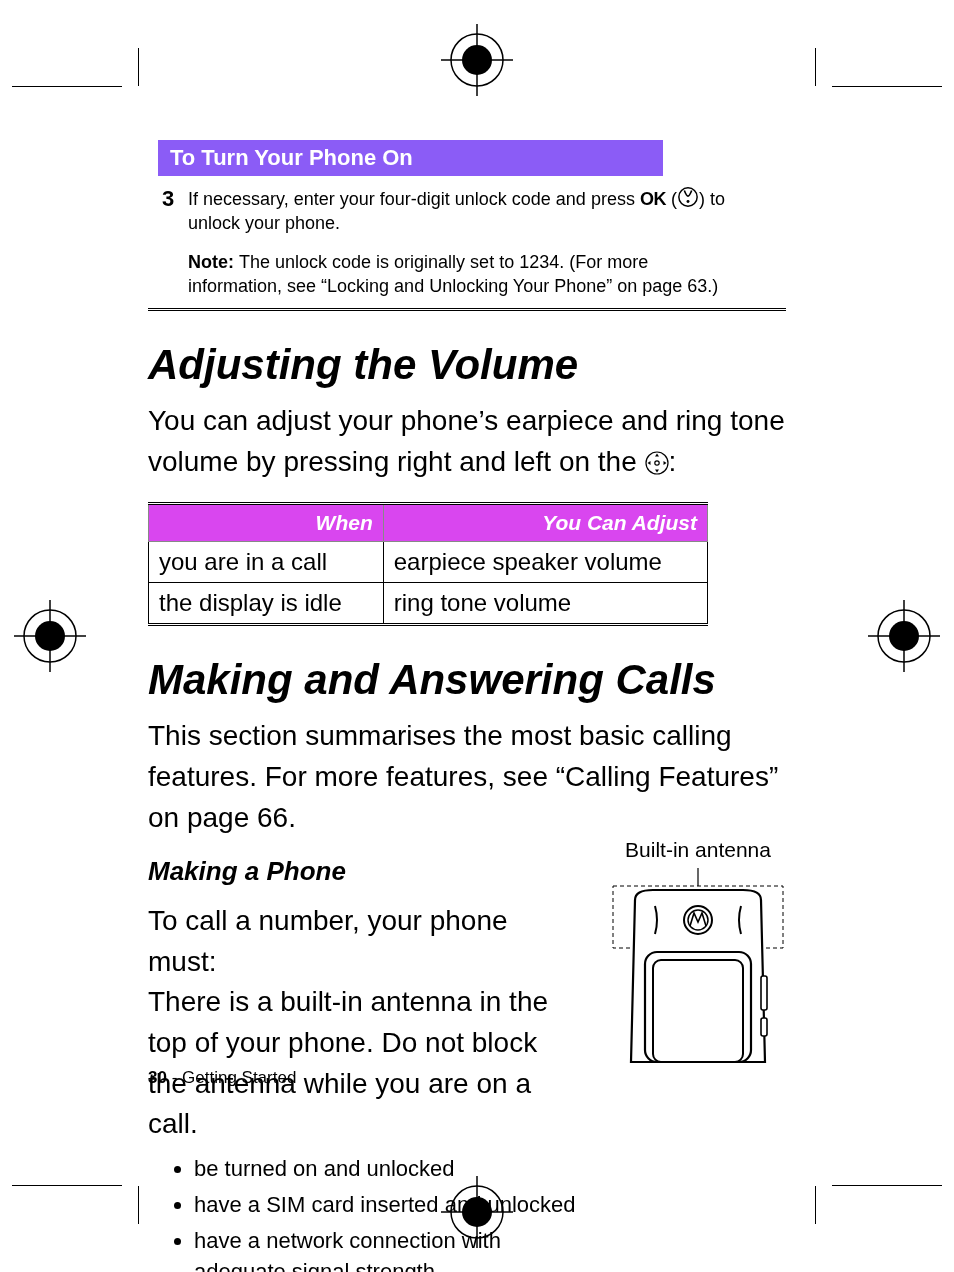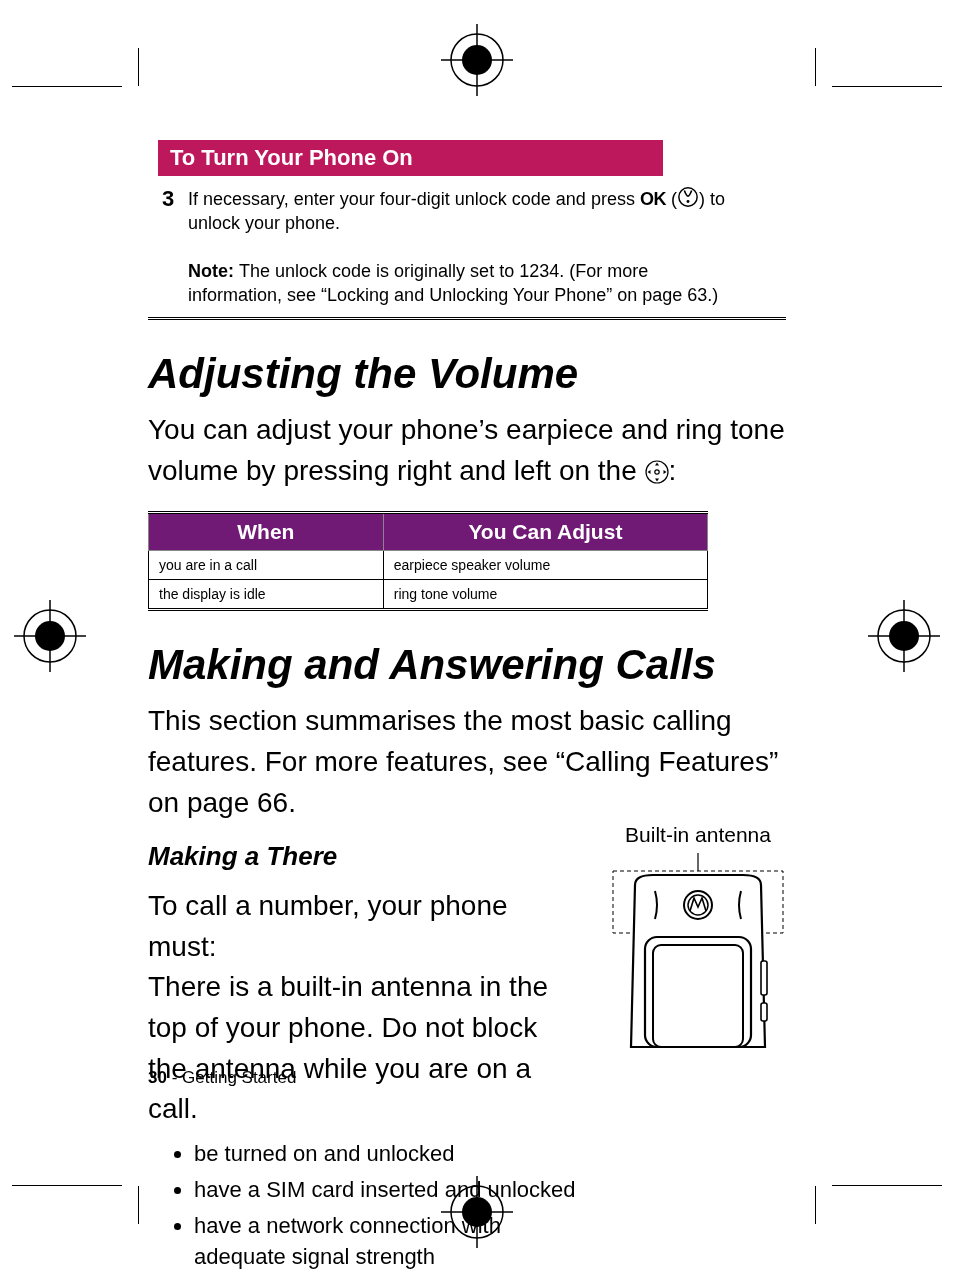--- a/index.html
+++ b/index.html
@@ -17,21 +17,21 @@
   .crop-h { height: 1px; width: 110px; }
   .crop-v { width: 1px; height: 38px; }
   .reg-target { position: absolute; }
   .content {
     position: absolute;
     left: 148px;
     top: 140px;
     width: 650px;
   }
   .section-bar {
-    background: #be185d;
+    background: #8b5cf6;
     color: #fff;
     font-weight: bold;
     padding: 5px 12px;
     font-size: 22px;
     width: 505px;
     margin-left: 10px;
   }
   .proc-row {
     display: flex;
     border-bottom: 3px double #000;
@@ -50,21 +50,21 @@
     font-size: 18px;
     padding-top: 10px;
     padding-right: 60px;
     line-height: 1.35;
   }
   .ok-label { font-family: 'Arial Narrow', Arial; font-weight: 900; letter-spacing: -0.5px; }
   .key-icon {
     display: inline-block;
     vertical-align: -3px;
   }
-  .note { margin-top: 23px; }
+  .note { margin-top: 14px; }
   h1.sect {
     font-style: italic;
     font-weight: bold;
     font-size: 42px;
     margin: 30px 0 12px 0;
   }
   h2.sub {
     font-style: italic;
     font-weight: bold;
     font-size: 26px;
@@ -75,34 +75,35 @@
     line-height: 1.45;
   }
   .vol-table {
     border-collapse: collapse;
     width: 560px;
     margin-top: 20px;
     border-top: 3px double #000;
     border-bottom: 3px double #000;
   }
   .vol-table th {
-    background: #701a75;
+    background: #d946ef;
     color: #fff;
-    font-weight: bold;
-    text-align: center;
+    font-style: italic;
+    font-weight: bold;
+    text-align: right;
     padding: 6px 10px;
     font-size: 21px;
     border: 1px solid #888;
   }
   .vol-table td {
     border-left: 1px solid #000;
     border-right: 1px solid #000;
     border-top: 1px solid #000;
     padding: 6px 10px;
-    font-size: 14px;
+    font-size: 24px;
     margin-left: 35px;
   }
   .two-col {
     display: flex;
     gap: 18px;
   }
   .two-col .leftcol { flex: 1; }
   .two-col .rightcol { width: 200px; }
   ul.req {
     margin: 8px 0 0 0;
@@ -215,21 +216,21 @@
       </tr>
     </tbody>
   </table>
 
   <h1 class="sect">Making and Answering Calls</h1>
 
   <div class="body-text">This section summarises the most basic calling features. For more features, see “Calling Features” on page 66.</div>
 
   <div class="two-col">
     <div class="leftcol">
-      <h2 class="sub">Making a There</h2>
+      <h2 class="sub">Making a Phone</h2>
       <div class="body-text" style="margin-top:14px;">To call a number, your phone must:</div>
       <div class="body-text">There is a built-in antenna in the top of your phone. Do not block the antenna while you are on a call.</div>
       <ul class="req">
         <li>be turned on and unlocked</li>
         <li>have a SIM card inserted and unlocked</li>
         <li>have a network connection with adequate signal strength</li>
       </ul>
     </div>
     <div class="rightcol">
       <div class="antenna-label">Built-in antenna</div>

